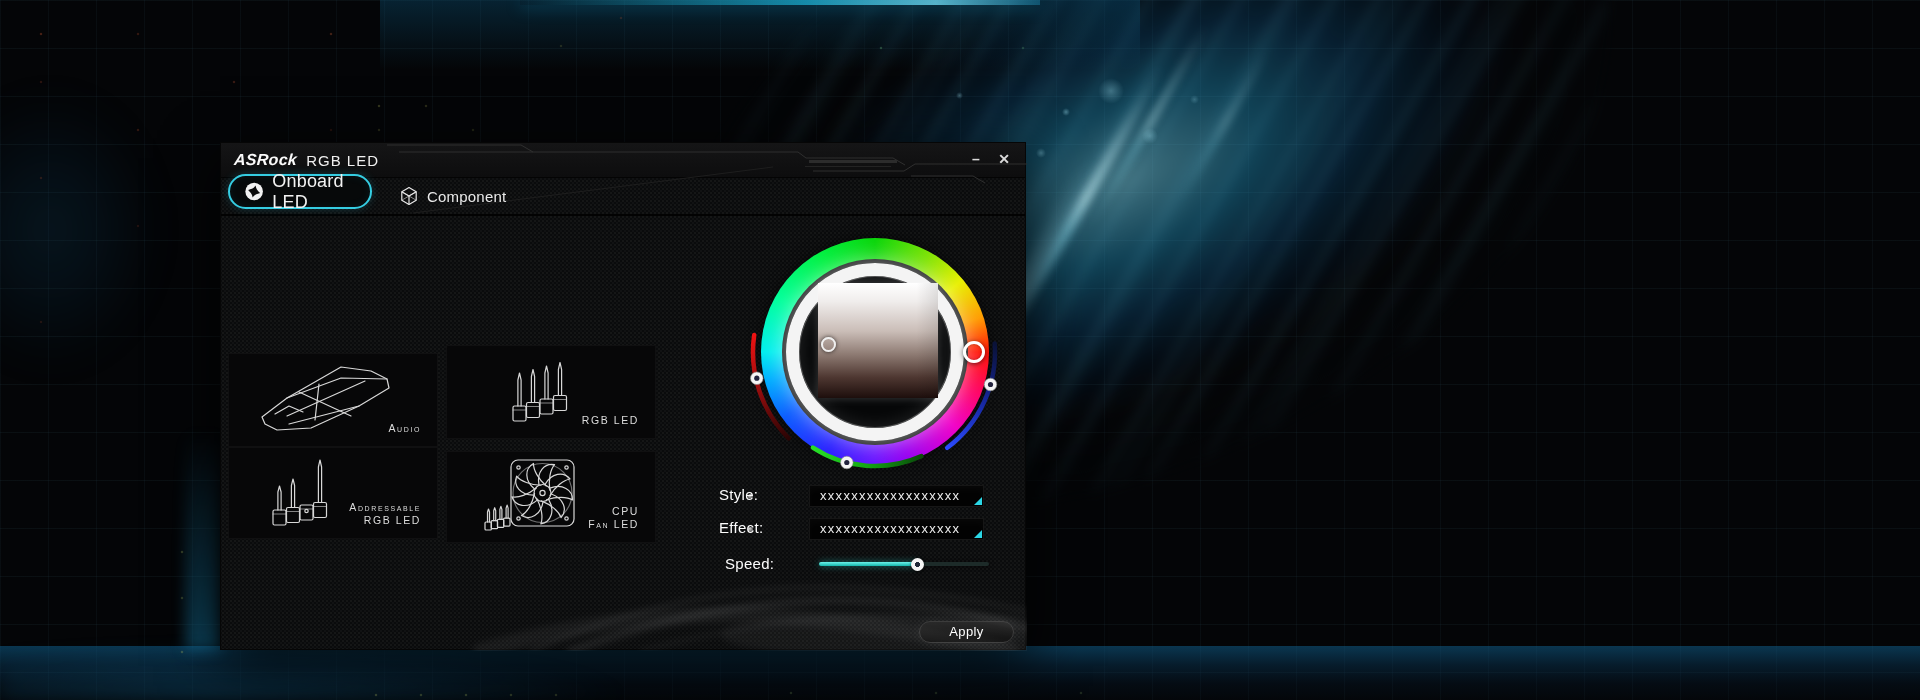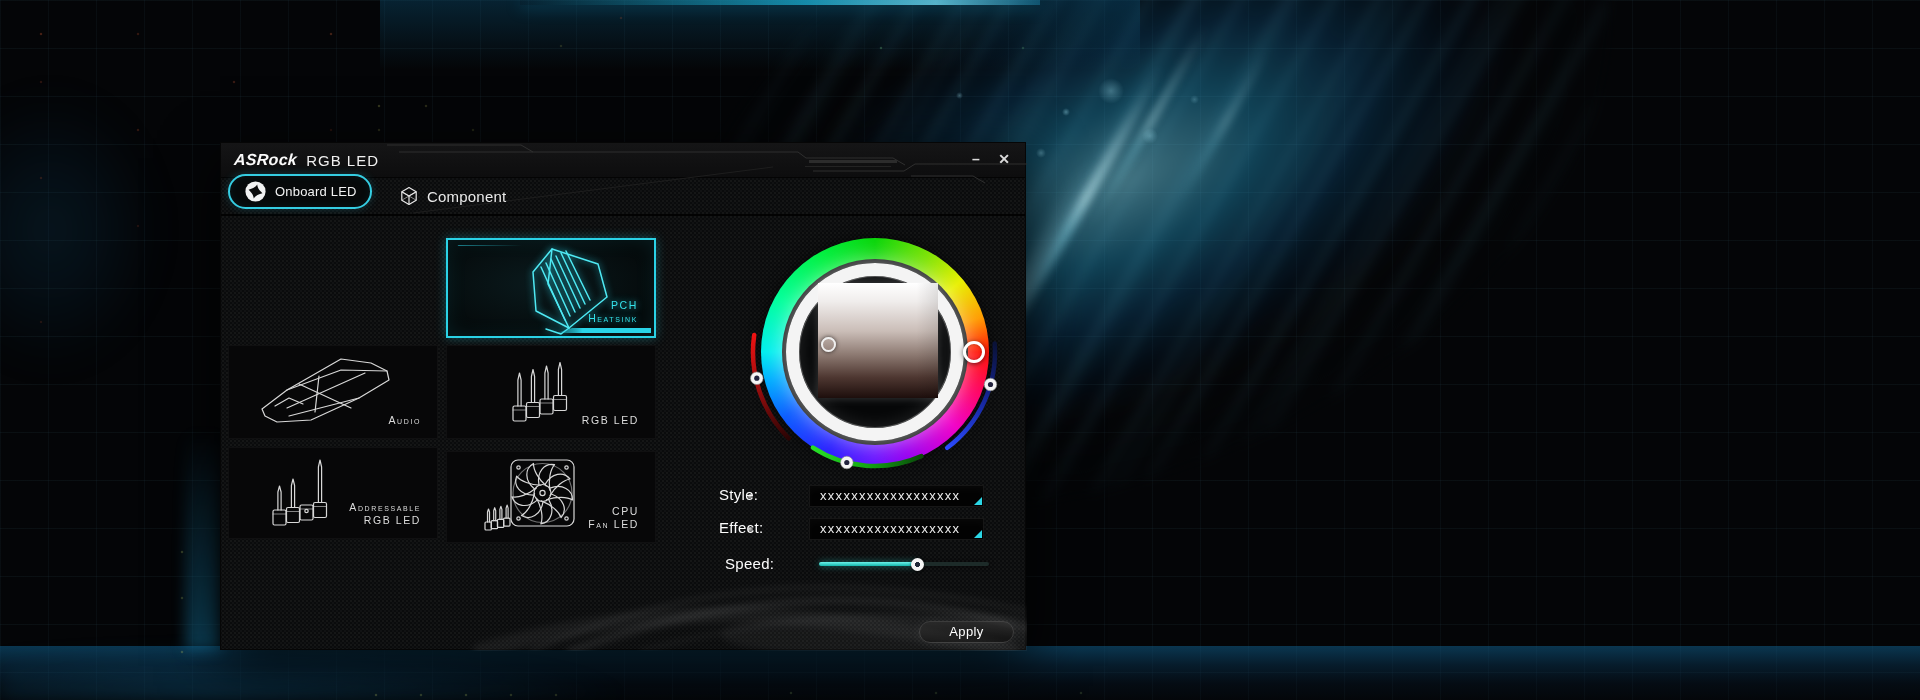--- a/index.html
+++ b/index.html
@@ -105,21 +105,21 @@
   .winbtn{width:22px;height:20px;text-align:center;line-height:19px;color:#dadada;font-size:14px;font-weight:bold;cursor:default;}
   .decor-svg{position:absolute;left:0;top:0;pointer-events:none;}
 
   .tabbar{position:relative;height:36px;border-bottom:2px solid #020202;}
   .tab-pill{
     position:absolute;left:7px;top:-4px;width:144px;height:35px;box-sizing:border-box;
     border:2px solid #35cde2;border-radius:19px;background:#07090a;
     display:flex;align-items:center;gap:9px;padding-left:15px;
     box-shadow:0 0 9px rgba(40,200,230,.22), inset 0 0 10px rgba(40,200,230,.07);
   }
-  .tab-pill .tab-label{font-size:13px;color:#f2f2f2;letter-spacing:.2px;}
+  .tab-pill .tab-label{font-size:18px;color:#f2f2f2;letter-spacing:.2px;}
   .tab-flat{position:absolute;left:170px;top:0;height:36px;display:flex;align-items:center;gap:8px;padding:0 8px;}
   .tab-flat .tab-label{font-size:15px;color:#e9e9e9;letter-spacing:.2px;}
 
   
   .tile{position:absolute;width:210px;background:#070708;border:1px solid #101011;box-sizing:border-box;}
   .tile.sel{
     border:2px solid #2ad2e6;
     background:radial-gradient(ellipse at 45% 45%, #0a1a1d 0%, #050a0b 75%);
     box-shadow:0 0 10px rgba(42,210,230,.35), inset 0 0 20px rgba(42,210,230,.10);
   }
@@ -264,40 +264,22 @@
           <path d="M2.8,5.8 L10,10 L17.2,5.8"></path>
           <path d="M10,10 L10,18.4"></path>
           <path d="M2.8,5.8 L17.2,14.2 M17.2,5.8 L2.8,14.2" opacity=".55" stroke-width="1"></path>
         </g>
       </svg>
       <span class="tab-label">Component</span>
     </div>
   </div>
 
 
-  <div class="tile sel" style="left:225px;top:95px;height:100px;">
-    <svg class="art" width="210" height="100" viewBox="0 0 210 100">
-      <g class="sketch-cyan">
-        <path d="M104,9 L150,24 L159,57 L121,88 L88,71 L85,32 Z"></path>
-        <path d="M104,9 L100,44 L121,88"></path>
-        <path d="M93,27 L117,80"></path>
-        <path d="M98,23 L122,76"></path>
-        <path d="M103,19 L127,72"></path>
-        <path d="M108,16 L132,68"></path>
-        <path d="M113,13 L137,64"></path>
-        <path d="M118,11 L142,60"></path>
-        <path d="M121,88 L113,94 L98,89"></path>
-      </g>
-    </svg>
-    <div class="tile-label">
-      <span>PCH</span><br><span>Heatsink</span>
-    </div>
-  </div>
-
-  <div class="tile" style="left:7px;top:202px;height:94px;">
+
+  <div class="tile" style="left:7px;top:210px;height:94px;">
     <svg class="art" width="210" height="94" viewBox="0 0 210 94">
       <g class="sketch">
         <path d="M33,63 L58,44 L112,13 L142,17 L158,25 L160,34 L130,52 L82,74 L48,76 L36,70 Z"></path>
         <path d="M58,44 L112,24 L158,25"></path>
         <path d="M60,70 L130,52"></path>
         <path d="M58,62 L136,27"></path>
         <path d="M70,38 L122,62"></path>
         <path d="M90,30 L86,66"></path>
         <path d="M46,60 L60,52 L74,58"></path>
       </g>

